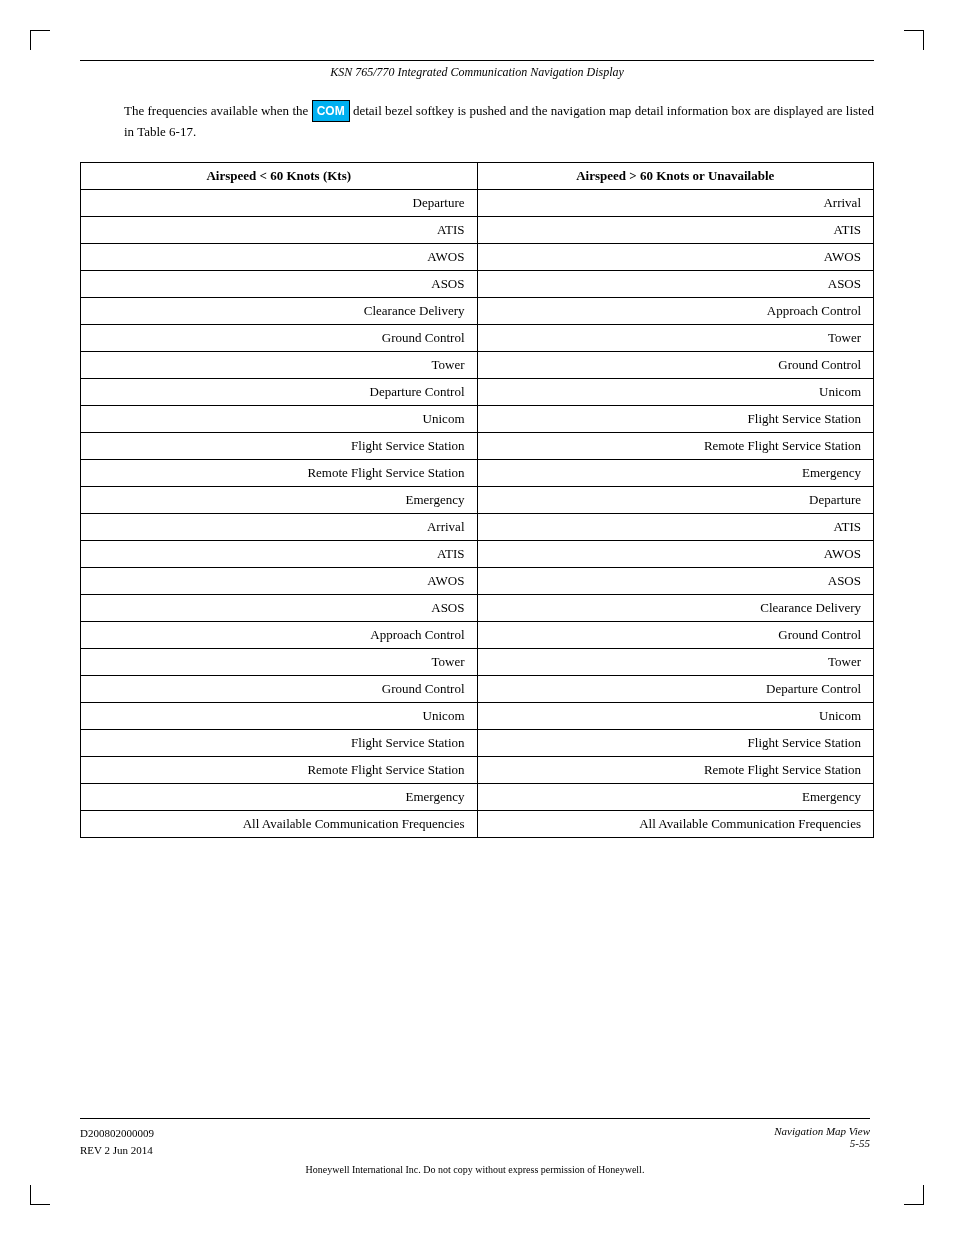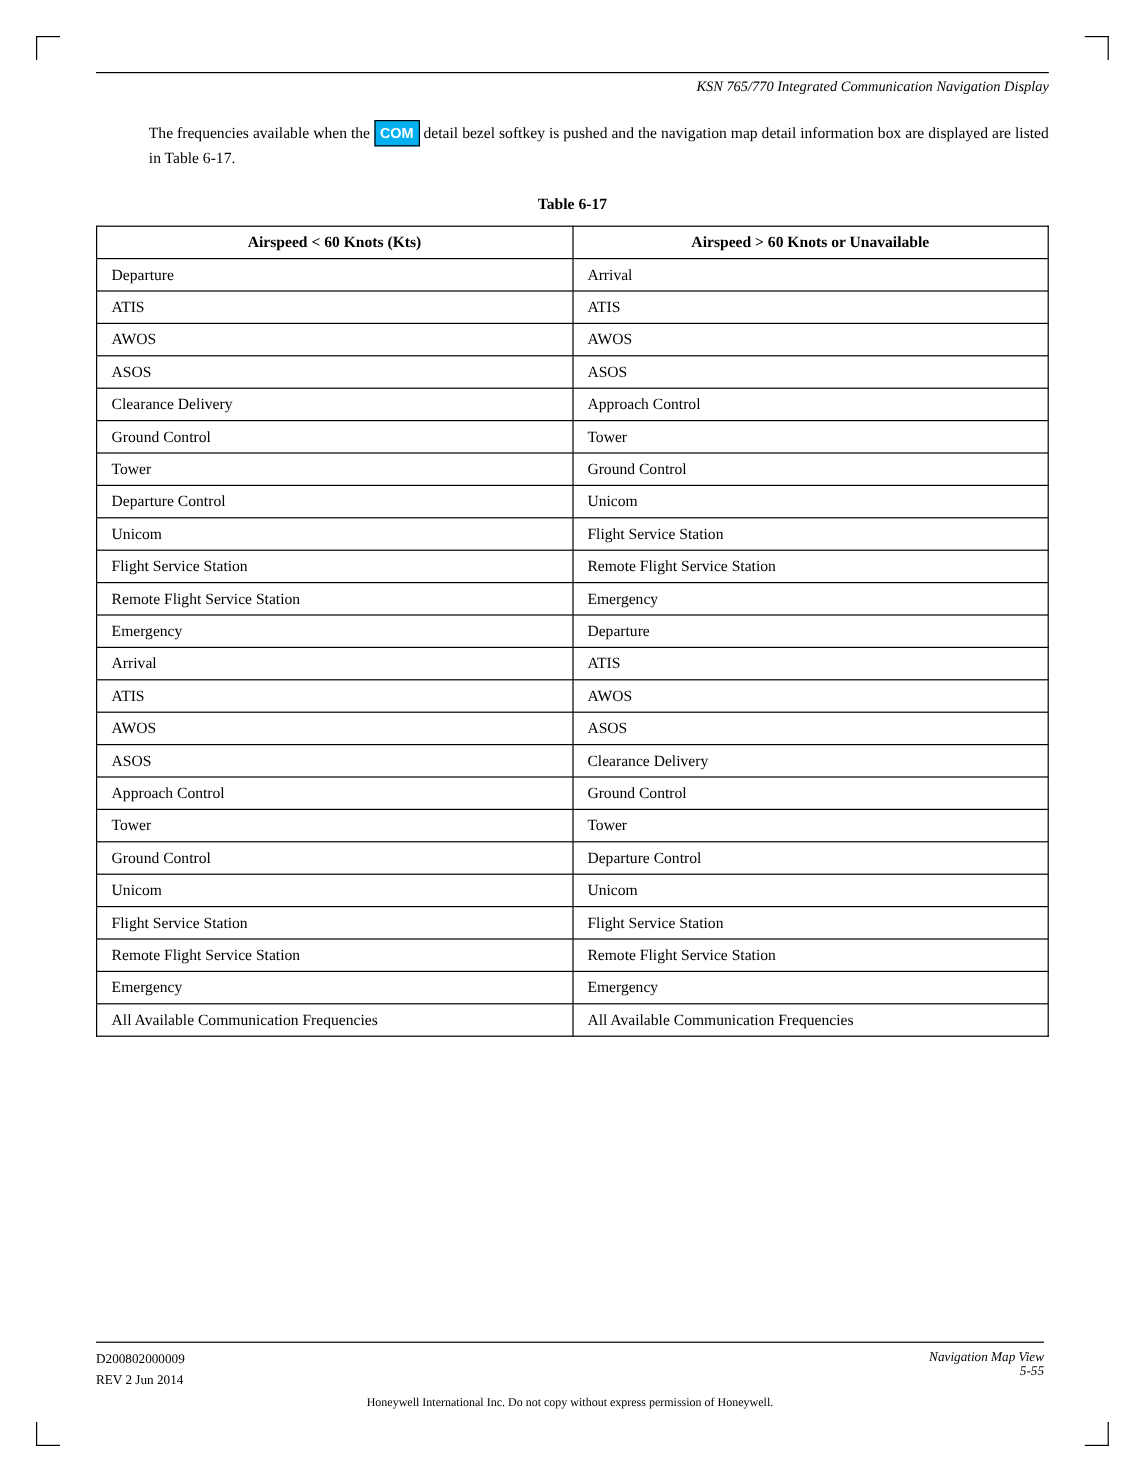--- a/index.html
+++ b/index.html
@@ -55,21 +55,21 @@
       border-bottom: 1px solid #000;
       border-right: 1px solid #000;
     }
 
     .header-line {
       border-top: 1px solid #000;
       margin-bottom: 4px;
     }
 
     .header-title {
-      text-align: right;
+      text-align: center;
       font-style: italic;
       font-size: 12px;
       margin-bottom: 20px;
     }
 
     .intro-text {
       text-align: justify;
       line-height: 1.5;
       margin-bottom: 20px;
       font-size: 13px;
@@ -113,20 +113,21 @@
 
     table thead th {
       font-weight: bold;
       text-align: center;
       background: #fff;
       font-size: 13px;
     }
 
     table tbody td {
       font-weight: normal;
+      text-align: right;
     }
 
     .footer {
       position: absolute;
       bottom: 60px;
       left: 80px;
       right: 84px;
     }
 
     .footer-line {
@@ -168,21 +169,20 @@
   <div class="corner-mark bottom-right"></div>
 
   <div class="header-line"></div>
   <div class="header-title">KSN 765/770 Integrated Communication Navigation Display</div>
 
   <p class="intro-text">
     <span>The frequencies available when the </span><span class="com-badge">COM</span><span> detail bezel softkey is pushed and the navigation map detail information box are displayed are listed in Table 6-17.</span>
   </p>
 
   <div class="table-title">
-    <div>Table 6-17</div>
   </div>
 
   <div class="table-container">
     <table>
       <thead>
         <tr>
           <th>Airspeed &lt; 60 Knots (Kts)</th>
           <th>Airspeed &gt; 60 Knots or Unavailable</th>
         </tr>
       </thead>

